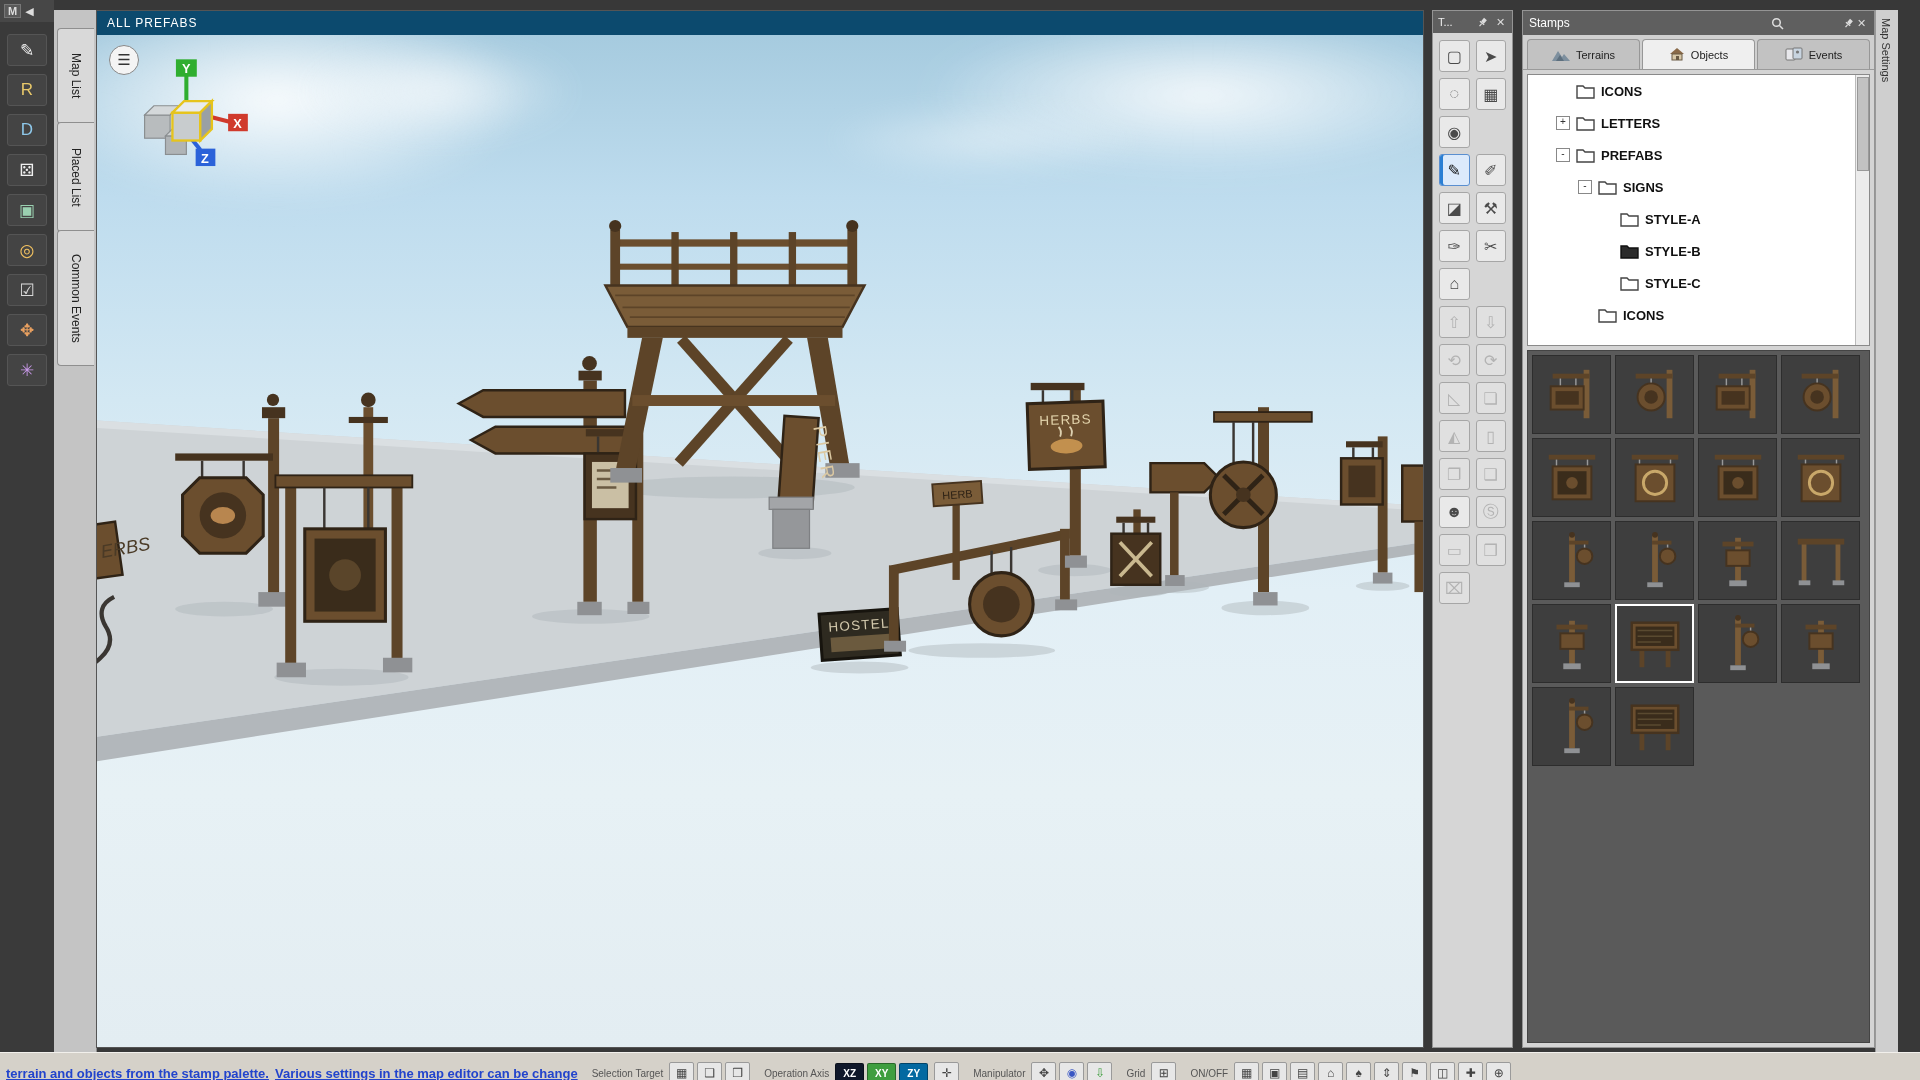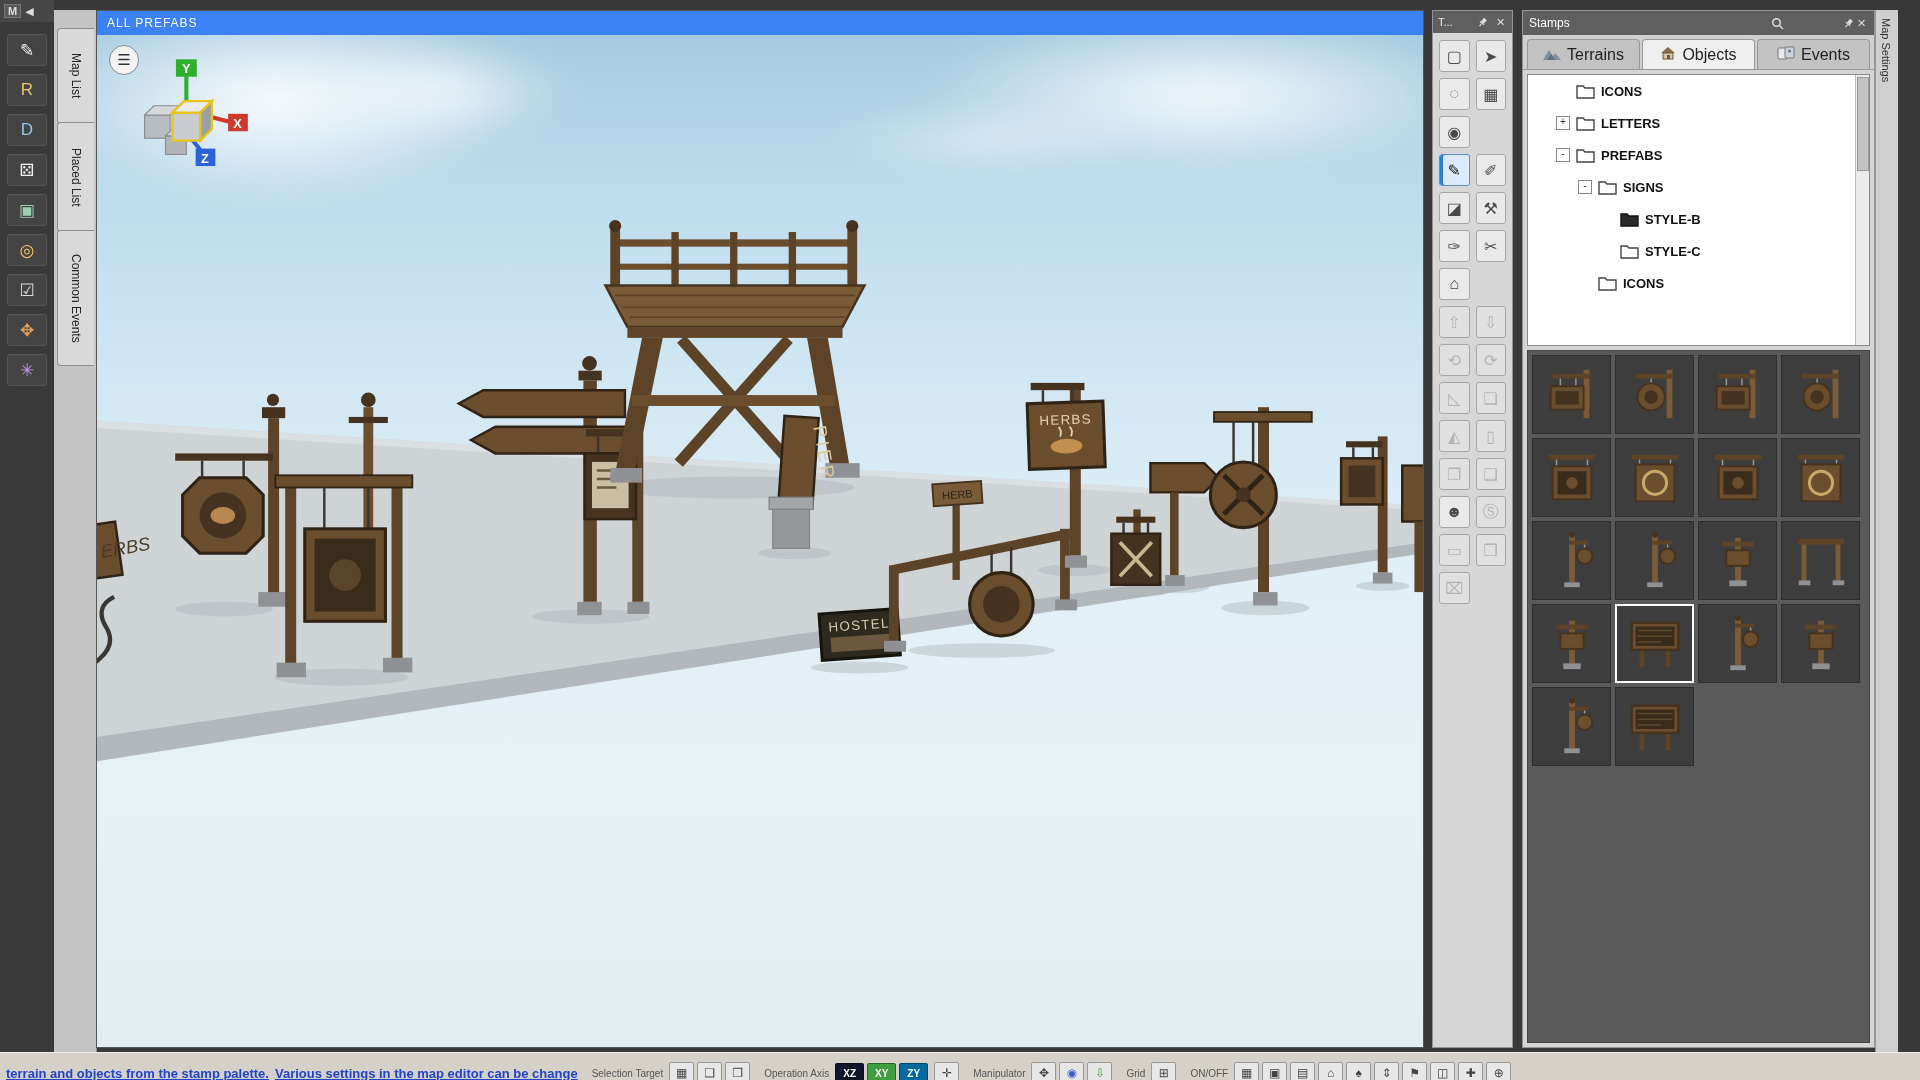--- a/index.html
+++ b/index.html
@@ -19,21 +19,21 @@
   #left-tabs{left:54px;top:10px;width:42px;height:1046px;background:#c4c4c4;border-right:1px solid #8f8f8f;}
   .vtab{position:absolute;left:3px;width:36px;background:#d9d9d9;border:1px solid #8f8f8f;border-right:none;
     border-radius:4px 0 0 4px;writing-mode:vertical-rl;display:flex;align-items:center;justify-content:center;
     font-size:12px;color:#222;padding:8px 0;}
   #vtab-maplist{top:18px;height:78px;}
   #vtab-placedlist{top:112px;height:92px;}
   #vtab-commonevents{top:220px;height:118px;}
 
   
   #viewport{left:96px;top:10px;width:1328px;height:1038px;border:1px solid #555;box-sizing:border-box;}
-  #vp-title{height:24px;background:#3b82f6;color:#fff;font-size:12px;line-height:24px;
+  #vp-title{height:24px;background:#0c4a6e;color:#fff;font-size:12px;line-height:24px;
     padding-left:10px;letter-spacing:1px;}
   #vp-scene{position:absolute;left:0;top:24px;right:0;bottom:0;overflow:hidden;
     background:linear-gradient(180deg,#a6cbdf 0%,#bedcee 16%,#d3e8f3 36%,#e2eff6 55%,#e7f1f5 75%,#e3edf2 100%);}
   .cloud{position:absolute;filter:blur(14px);
     background:radial-gradient(closest-side,rgba(255,255,255,.95),rgba(255,255,255,0));}
   #cloud1{left:-70px;top:-40px;width:500px;height:210px;}
   #cloud2{left:200px;top:6px;width:280px;height:100px;opacity:.7;}
   #cloud3{right:-60px;top:-20px;width:560px;height:160px;opacity:.9;}
   #cloud4{right:280px;top:70px;width:320px;height:70px;opacity:.5;}
   #scene-svg{position:absolute;left:0;top:0;width:100%;height:100%;}
@@ -59,21 +59,21 @@
 
   
   #stamps-panel{left:1522px;top:10px;width:353px;height:1038px;background:#d4d4d4;
     border:1px solid #949494;box-sizing:border-box;display:flex;flex-direction:column;}
   #stamps-header{height:24px;background:#5f5f5f;color:#fff;font-size:12px;display:flex;
     align-items:center;padding:0 6px;gap:0;}
   #stamps-header .ph-title{flex:1;}
   #stamps-header .search-wrap{margin-right:58px;}
   #stamp-tabs{display:flex;gap:2px;background:#cfcfcf;border-bottom:1px solid #9a9a9a;
     padding:4px 4px 0 4px;height:30px;box-sizing:content-box;}
-  .stamp-tab{flex:1;display:flex;align-items:center;justify-content:center;gap:6px;font-size:16px;
+  .stamp-tab{flex:1;display:flex;align-items:center;justify-content:center;gap:6px;font-size:11px;
     color:#222;background:#c2c2c2;border:1px solid #979797;border-bottom:none;border-radius:4px 4px 0 0;}
   .stamp-tab.active{background:#efefef;}
   #stamps-tree{background:#fff;border:1px solid #8a8a8a;margin:4px;height:270px;position:relative;
     overflow:hidden;font-size:13px;}
   .tree-row{height:32px;display:flex;align-items:center;}
   .tree-row.selected .tree-label{font-weight:bold;text-align:right;}
   .exp{width:12px;height:12px;border:1px solid #888;background:#fff;font-size:10px;line-height:10px;
     text-align:center;margin-right:6px;color:#333;flex:none;}
   .exp.hidden{visibility:hidden;}
   .folder{display:flex;margin-right:6px;flex:none;}
@@ -486,20 +486,29 @@
       </div>
       <div class="tree-row" style="padding-left: 50px;">
         <span class="exp">-</span>
         <span class="folder">
           <svg width="19" height="15" viewBox="0 0 19 15">
             <path d="M1 4 v-2 h6 l2 2 h9 v10 h-17 z" fill="#ffffff" stroke="#444444" stroke-width="1.4"></path>
           </svg>
         </span>
         <span class="tree-label">SIGNS</span>
       </div>
+      <div class="tree-row" style="padding-left: 72px;">
+        <span class="exp hidden"></span>
+        <span class="folder">
+          <svg width="19" height="15" viewBox="0 0 19 15">
+            <path d="M1 4 v-2 h6 l2 2 h9 v10 h-17 z" fill="#ffffff" stroke="#444444" stroke-width="1.4"></path>
+          </svg>
+        </span>
+        <span class="tree-label">STYLE-A</span>
+      </div>
       <div class="tree-row selected" style="padding-left: 72px;">
         <span class="exp hidden"></span>
         <span class="folder">
           <svg width="19" height="15" viewBox="0 0 19 15">
             <path d="M1 4 v-2 h6 l2 2 h9 v10 h-17 z" fill="#2b2b2b" stroke="#111111" stroke-width="1.4"></path>
           </svg>
         </span>
         <span class="tree-label">STYLE-B</span>
       </div>
       <div class="tree-row" style="padding-left: 72px;">

